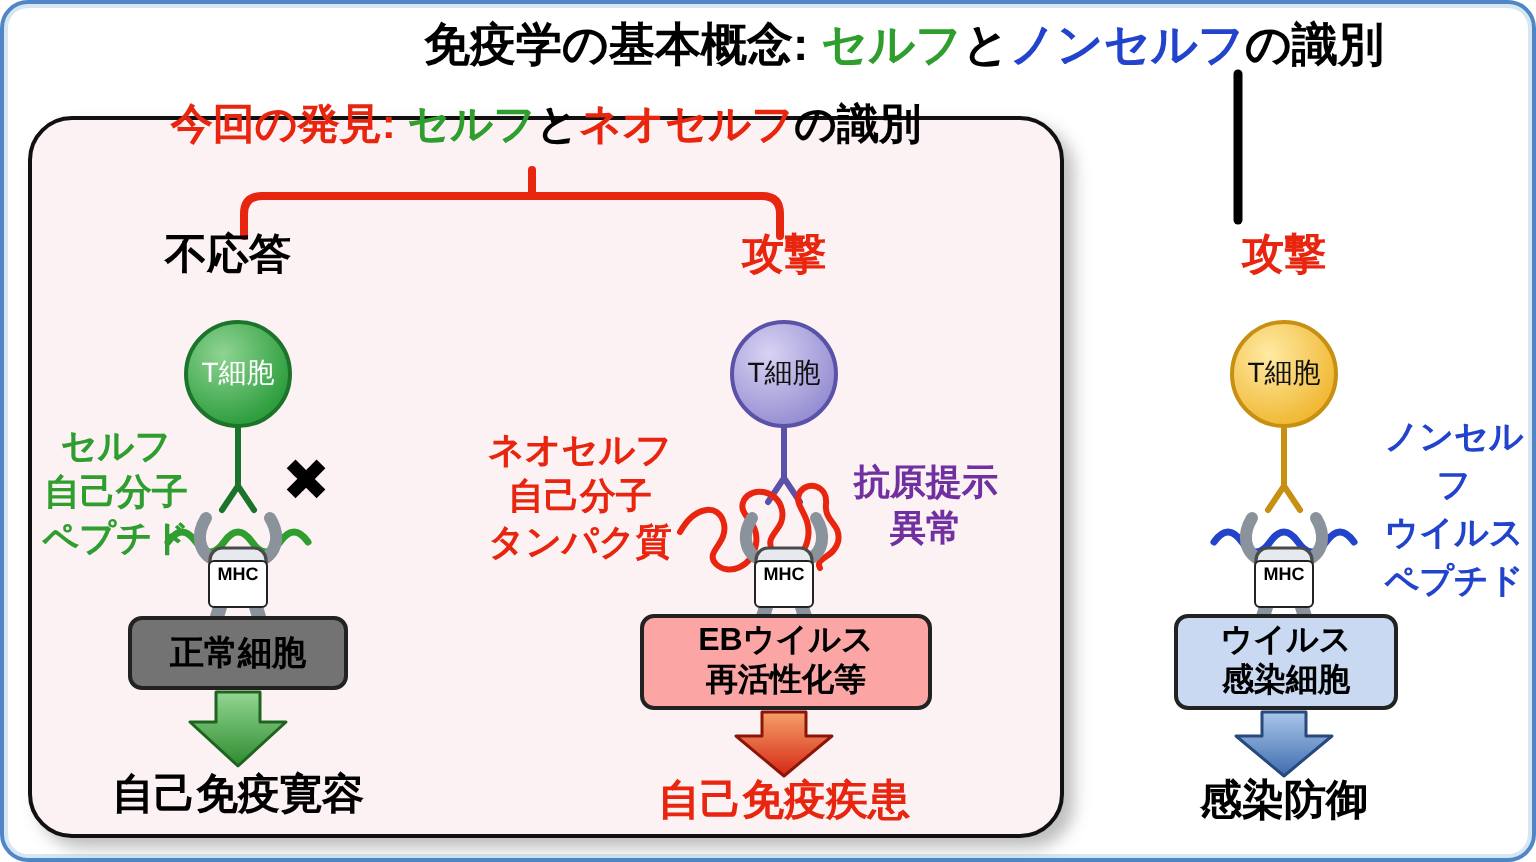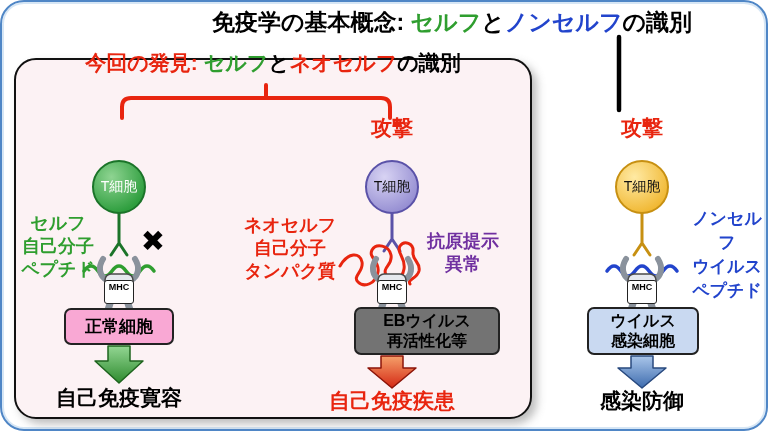--- a/index.html
+++ b/index.html
@@ -1,18 +1,18 @@
 <!DOCTYPE html>
 <html><head>
 <meta charset="utf-8">
 <style>
   html,body{margin:0;padding:0;background:#fff;}
   .stage{
     position:relative;width:768px;height:431px;box-sizing:border-box;
-    background:#fff;border:2.5px solid #4f86c6;border-radius:24px;
+    background:#fff;border:2.5px solid #4f86c6;border-radius:14px;
     box-shadow:inset 0 0 0 2px #d6e6f5;overflow:hidden;
     font-family:"Liberation Sans","DejaVu Sans",sans-serif;color:#000;
   }
   .abs{position:absolute;}
   .txt{font-weight:bold;text-align:center;line-height:1.15;}
   .prelines{white-space:pre-line;}
   .c-green{color:#2f9e2f;}
   .c-blue{color:#2244cc;}
   .c-red{color:#e8250f;}
   .c-purple{color:#7030a0;}
@@ -36,22 +36,22 @@
   .xmark{left:135px;top:223px;width:32px;font-size:29px;font-weight:900;color:#000;text-align:center;line-height:32px;}
   .mhclabel{
     width:30px;height:24px;background:#fff;border:1.5px solid #222;border-radius:3px;
     font-size:9px;font-weight:bold;text-align:center;line-height:13px;box-sizing:border-box;
   }
   .cellbox{
     box-sizing:border-box;border:2px solid #222;border-radius:7px;
     display:flex;align-items:center;justify-content:center;
     font-weight:bold;text-align:center;white-space:pre-line;
   }
-  .cellbox-left{left:62px;top:306px;width:110px;height:37px;background:#f9a8d4;font-size:17px;}
-  .cellbox-mid{left:318px;top:305px;width:146px;height:48px;background:#737373;font-size:16px;line-height:20px;margin-left:34px;}
+  .cellbox-left{left:62px;top:306px;width:110px;height:37px;background:#737373;font-size:17px;}
+  .cellbox-mid{left:318px;top:305px;width:146px;height:48px;background:#fca5a5;font-size:16px;line-height:20px;}
   .cellbox-right{left:585px;top:305px;width:112px;height:48px;background:#c9d9f1;font-size:16px;line-height:20px;}
   .outcome{font-size:21px;}
 </style>
 </head>
 <body>
 
 <div class="stage">
 
   <div class="abs discovery-box"></div>
 
@@ -100,20 +100,21 @@
   </svg>
 
   <div class="abs txt main-title">
     <span>免疫学の基本概念: </span><span class="c-green">セルフ</span><span>と</span><span class="c-blue">ノンセルフ</span><span>の識別</span>
   </div>
 
   <div class="abs txt discovery-title">
     <span class="c-red">今回の発見: </span><span class="c-green">セルフ</span><span>と</span><span class="c-red">ネオセルフ</span><span>の識別</span>
   </div>
 
+  <div class="abs txt response" style="left:62px;top:114px;width:100px;">不応答</div>
   <div class="abs txt response c-red" style="left:343px;top:114px;width:94px;">攻撃</div>
   <div class="abs txt response c-red" style="left:593px;top:114px;width:94px;">攻撃</div>
 
   <div class="tcell tcell-left">
       <span>T細胞</span>
     </div>
   <div class="tcell tcell-mid">
       <span>T細胞</span>
     </div>
   <div class="tcell tcell-right">

